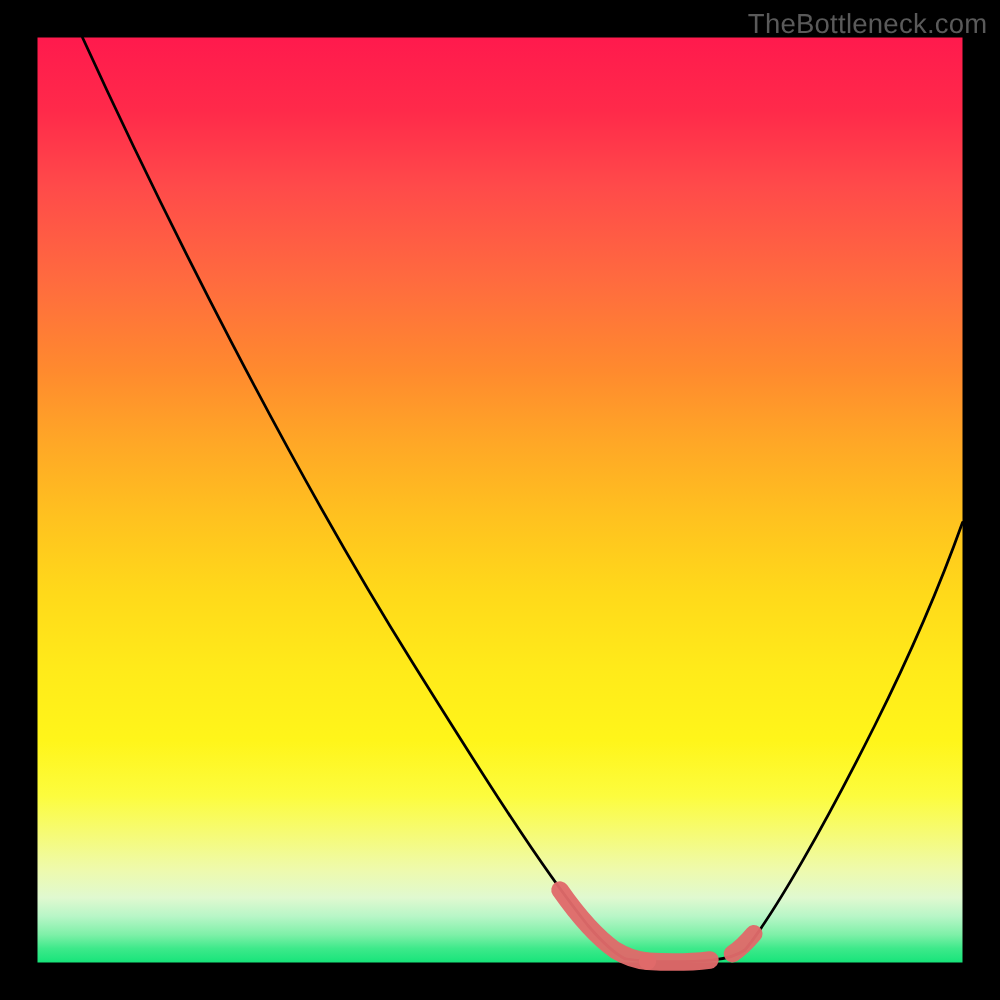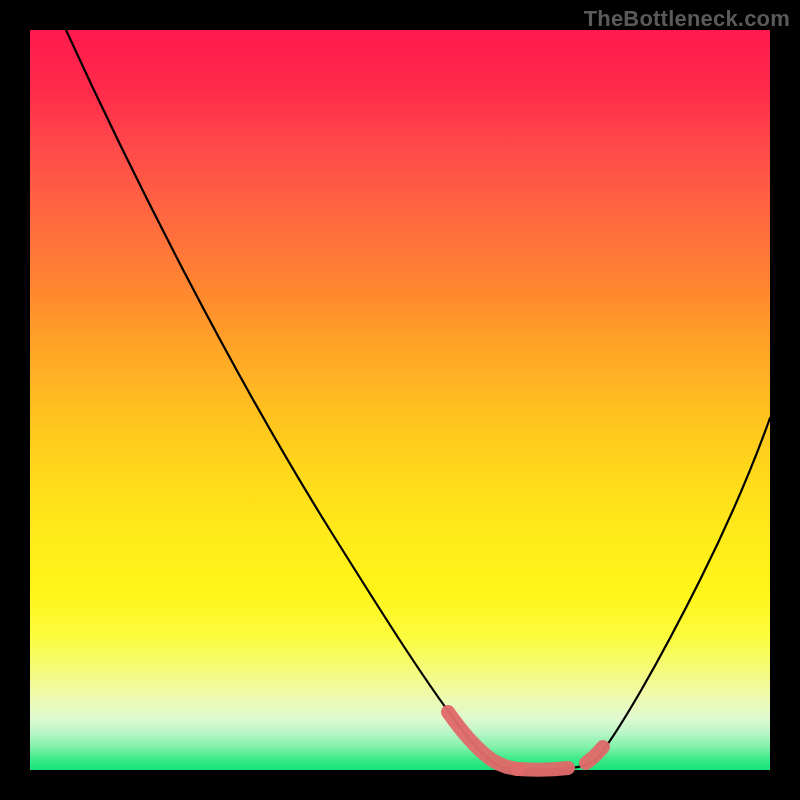--- a/index.html
+++ b/index.html
@@ -37,21 +37,20 @@
       #17e47a 100%);
   }
   .watermark {
     position: absolute;
     top: 6px;
     right: 10px;
     font-family: Arial, Helvetica, sans-serif;
     font-size: 22px;
     color: #5a5a5a;
     letter-spacing: 0.2px;
-    font-weight: bold;
   }
   svg.curves {
     position: absolute;
     left: 0; top: 0;
     width: 740px; height: 740px;
     overflow: visible;
   }
   .curve {
     fill: none;
     stroke: #000;

